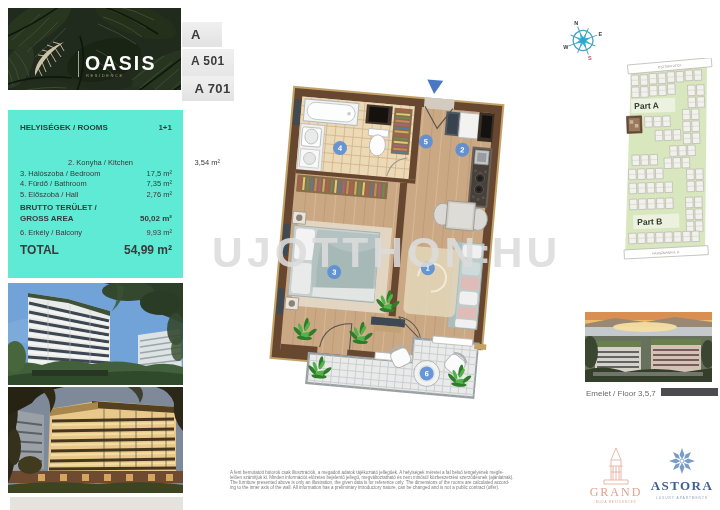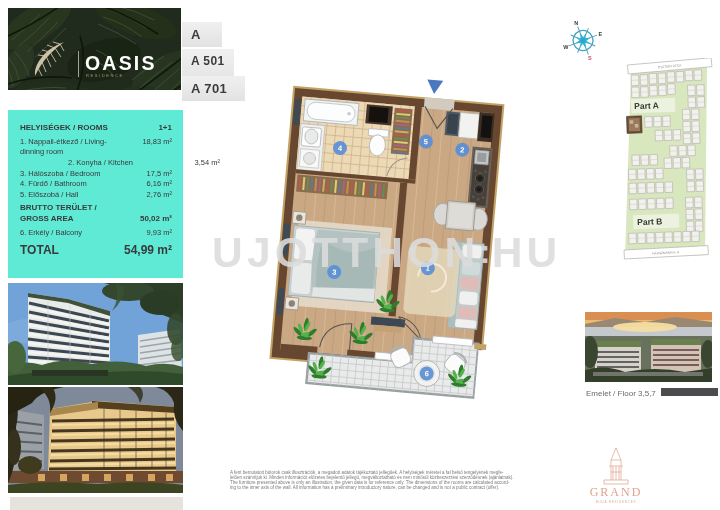--- a/index.html
+++ b/index.html
@@ -51,28 +51,27 @@
         <path d="M26,3 L19,1 M21,7 L13,4 M16,11 L8,9 M12,15 L4,14"></path>
       </g>
     </svg>
     <div class="abs" style="left:70px;top:43px;width:1px;height:26px;background:rgba(250,250,245,0.6);"></div>
     <div class="abs" style="left:77px;top:44px;color:#fdfdfc;font-size:19.5px;font-weight:bold;letter-spacing:2.2px;">OASIS</div>
     <div class="abs" style="left:78px;top:64.5px;color:#a89c82;font-size:4px;letter-spacing:1.6px;">RESIDENCE</div>
   </div>
 
   <div class="abs" style="left:182px;top:22px;width:40px;height:25px;background:linear-gradient(#f0f0f0,#e2e2e2);color:#3c3c3e;font-size:13px;font-weight:bold;letter-spacing:0.4px;line-height:25px;padding-left:9px;">A 301</div>
   <div class="abs" style="left:182px;top:49px;width:52px;height:39px;background:linear-gradient(#f0f0f0,#e2e2e2);color:#3c3c3e;font-size:12px;font-weight:bold;letter-spacing:0.4px;line-height:25px;padding-left:9px;">A 501</div>
-  <div class="abs" style="left:182px;top:76px;width:63px;height:25px;background:linear-gradient(#f0f0f0,#e2e2e2);color:#3c3c3e;font-size:13px;font-weight:bold;letter-spacing:0.4px;line-height:25px;padding-left:9px;">A 701</div>
+  <div class="abs" style="left:182px;top:76px;width:52px;height:25px;background:linear-gradient(#f0f0f0,#e2e2e2);color:#3c3c3e;font-size:13px;font-weight:bold;letter-spacing:0.4px;line-height:25px;padding-left:9px;text-align:center;">A 701</div>
 
   <div class="abs" style="left:8px;top:110px;width:175px;height:168px;background:#5eead4;color:#3a3a3c;">
     <div class="abs" style="left:12px;top:13px;width:152px;font-size:8px;font-weight:bold;">HELYISÉGEK / ROOMS<span style="float:right;">1+1</span></div>
-    <div class="abs" style="left:12px;top:27px;width:152px;font-size:7.5px;line-height:10px;">1. Nappali-étkező / Living-<br>dinning room<span style="position:absolute;right:0;top:0;">18,83 m²</span></div>
     <div class="abs" style="left:12px;top:48px;width:152px;font-size:7.5px;margin-left:48px;">2. Konyha / Kitchen<span style="float:right;">3,54 m²</span></div>
     <div class="abs" style="left:12px;top:58.5px;width:152px;font-size:7.5px;">3. Hálószoba / Bedroom<span style="float:right;">17,5 m²</span></div>
-    <div class="abs" style="left:12px;top:69px;width:152px;font-size:7.5px;">4. Fürdő / Bathroom<span style="float:right;">6,16 m²</span></div>
+    <div class="abs" style="left:12px;top:69px;width:152px;font-size:7.5px;">4. Fürdő / Bathroom<span style="float:right;">7,35 m²</span></div>
     <div class="abs" style="left:12px;top:79.5px;width:152px;font-size:7.5px;">5. Előszobá / Hall<span style="float:right;">2,76 m²</span></div>
     <div class="abs" style="left:12px;top:93px;width:152px;font-size:8px;font-weight:bold;line-height:10.5px;">BRUTTO TERÜLET /<br>GROSS AREA<span style="position:absolute;right:0;top:10.5px;">50,02 m²</span></div>
     <div class="abs" style="left:12px;top:117.5px;width:152px;font-size:7.5px;">6. Erkély / Balcony<span style="float:right;">9,93 m²</span></div>
     <div class="abs" style="left:12px;top:132.5px;width:152px;font-size:12px;font-weight:bold;">TOTAL<span style="float:right;">54,99 m²</span></div>
   </div>
 
   <div class="abs" style="left:8px;top:283px;width:175px;height:102px;overflow:hidden;">
     <svg width="175" height="102" viewBox="0 0 175 102">
       <rect width="175" height="102" fill="#71a3d8"></rect>
       <path d="M0,40 Q40,28 80,36 L80,60 L0,60 Z" fill="#83b0dd" opacity="0.6"></path>
@@ -546,14 +545,31 @@
         <path d="M26,2 L21,14 L21,34 M26,2 L31,14 L31,34"></path>
         <path d="M21,14 L31,14 M19,20 L33,20 M21,26 L31,26"></path>
         <path d="M17,34 L35,34 M14,38 L38,38 M14,38 L14,34 L17,34 M38,38 L38,34 L35,34"></path>
         <path d="M23,20 L23,34 M26,20 L26,34 M29,20 L29,34"></path>
       </g>
       <text x="26" y="50" text-anchor="middle" font-size="12" fill="#e0a18f" letter-spacing="2" font-family="Liberation Serif">GRAND</text>
       <text x="26" y="57" text-anchor="middle" font-size="3" fill="#dca898" letter-spacing="0.8">BUDA RESIDENCES</text>
     </svg>
   </div>
 
+  <div class="abs" style="left:650px;top:444px;width:64px;height:62px;">
+    <svg width="64" height="62" viewBox="0 0 64 62">
+      <g transform="translate(32,17)" fill="#7a9dc8">
+        <path d="M0,-13 L2.5,-6 L0,-2 L-2.5,-6 Z"></path>
+        <path d="M0,13 L2.5,6 L0,2 L-2.5,6 Z"></path>
+        <path d="M-13,0 L-6,2.5 L-2,0 L-6,-2.5 Z"></path>
+        <path d="M13,0 L6,2.5 L2,0 L6,-2.5 Z"></path>
+        <path d="M-9,-9 L-3.6,-6.6 L-2,-2 L-6.6,-3.6 Z"></path>
+        <path d="M9,-9 L3.6,-6.6 L2,-2 L6.6,-3.6 Z"></path>
+        <path d="M-9,9 L-3.6,6.6 L-2,2 L-6.6,3.6 Z"></path>
+        <path d="M9,9 L3.6,6.6 L2,2 L6.6,3.6 Z"></path>
+        <circle r="2" fill="#fff" stroke="#7a9dc8" stroke-width="0.8"></circle>
+      </g>
+      <text x="32" y="46" text-anchor="middle" font-size="13" font-weight="bold" fill="#3e5f94" letter-spacing="1.4" font-family="Liberation Serif">ASTORA</text>
+      <text x="32" y="55" text-anchor="middle" font-size="3.2" fill="#8a9cb8" letter-spacing="1">LUXURY APARTMENTS</text>
+    </svg>
+  </div>
 
 </div>
 
 </body></html>

